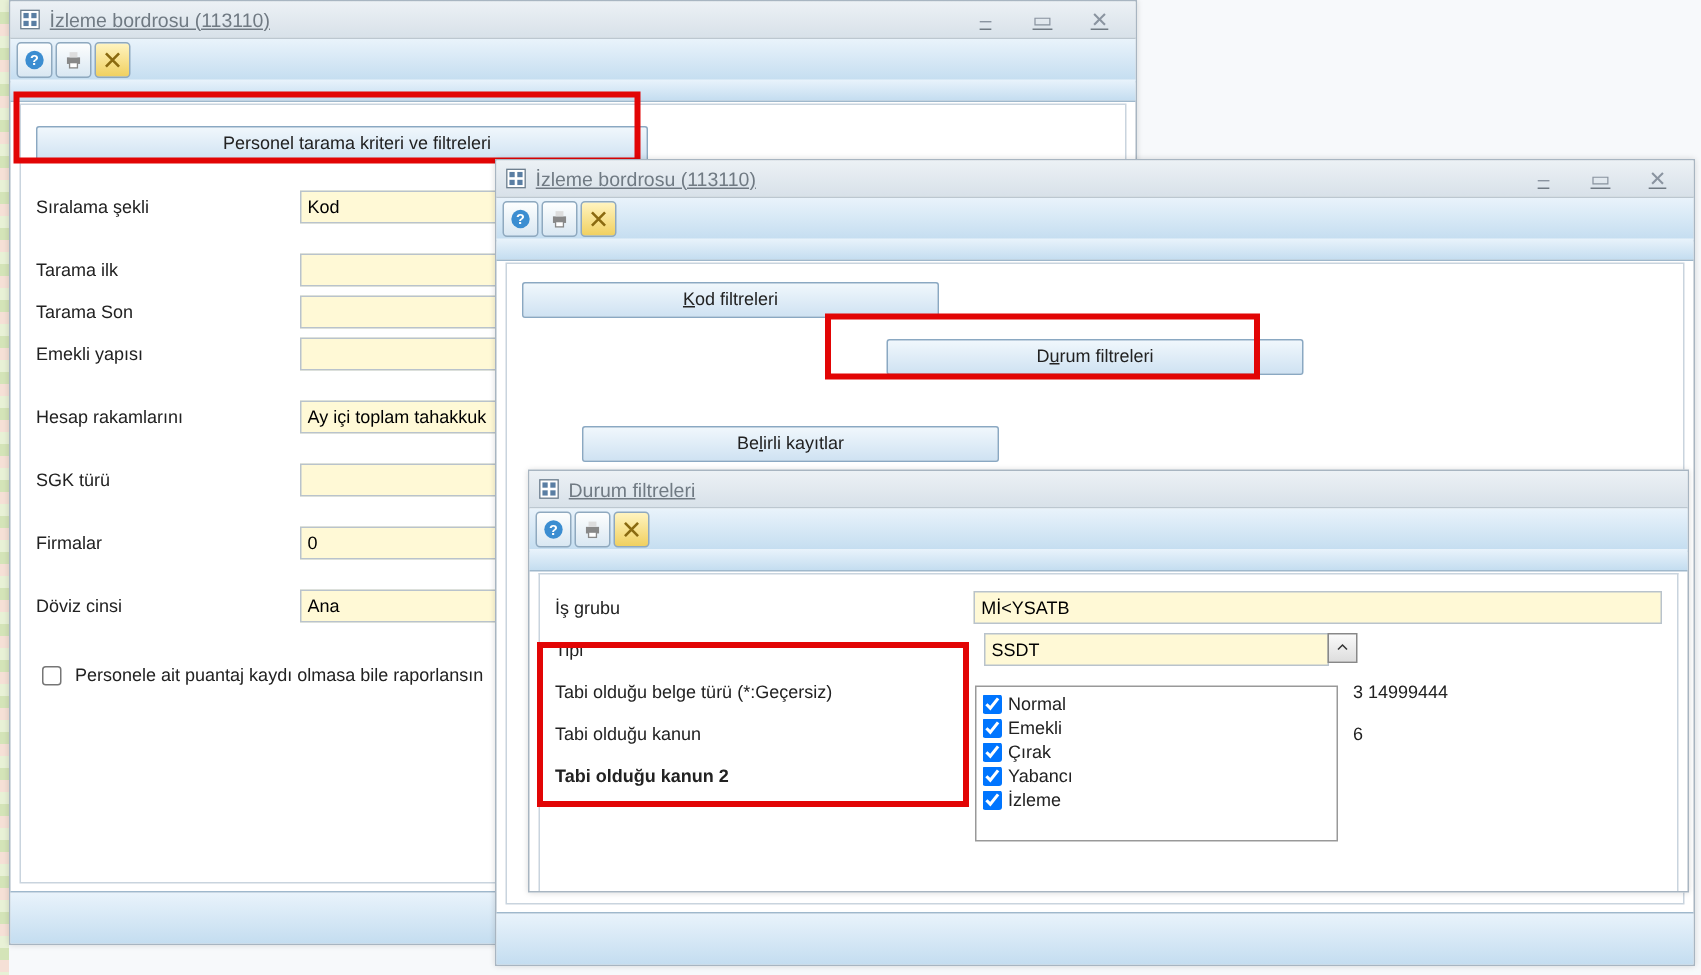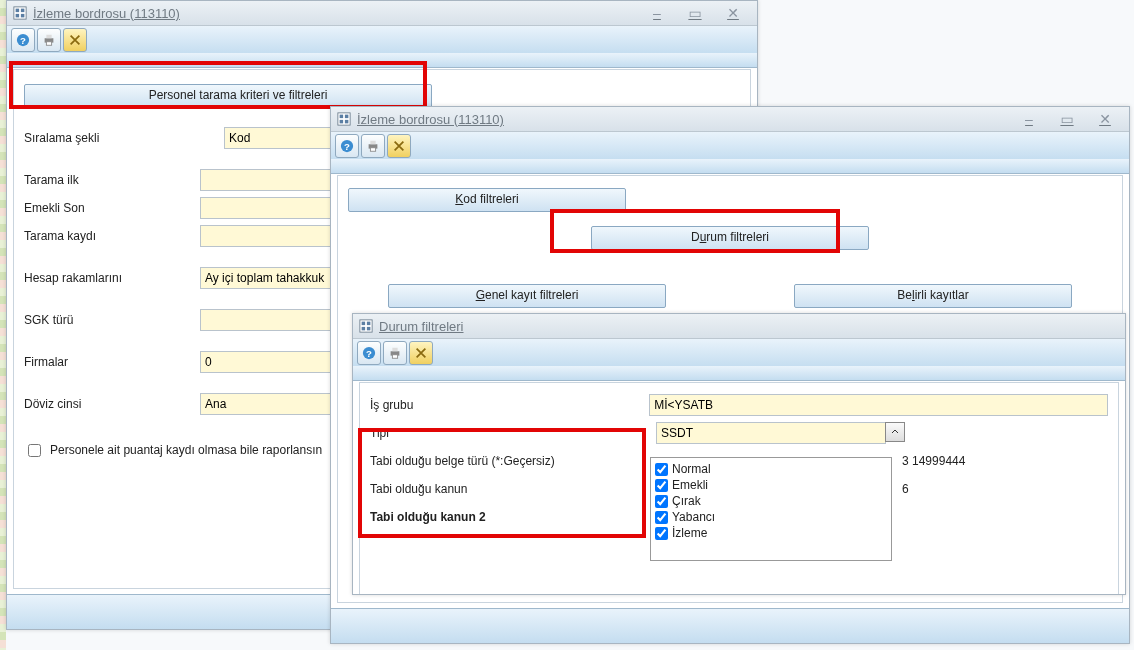--- a/index.html
+++ b/index.html
@@ -95,33 +95,33 @@
   </div>
 
   <div style="position:absolute;left:0;right:0;top:52px;height:14px;background:linear-gradient(var(--light-blue-grad-top),var(--light-blue-grad-bot));border-bottom:1px solid #9fb8cc;"></div>
   <div class="body" style="top:68px;">
 
     <div style="margin:4px 0 18px 0;">
       <span class="wide-btn" style="width:390px;">&nbsp;&nbsp;&nbsp;&nbsp;&nbsp;&nbsp;<span>Personel tarama kriteri ve filtreleri</span></span>
     </div>
     <div class="frow">
         <span class="flabel">Sıralama şekli</span>
-        <input class="finput" style="width: 170px; margin-left: 24px;" value="Kod">
+        <input class="finput" style="width: 170px;" value="Kod">
       </div>
     <div style="height:14px;"></div>
     <div class="frow">
         <span class="flabel">Tarama ilk</span>
         <input class="finput" style="width: 170px;">
       </div>
     <div class="frow">
-        <span class="flabel">Emekli Son</span>
-        <input class="finput" style="width: 170px;">
-      </div>
-    <div class="frow">
-        <span class="flabel">Tarama kaydı</span>
+        <span class="flabel">Tarama Son</span>
+        <input class="finput" style="width: 170px;">
+      </div>
+    <div class="frow">
+        <span class="flabel">Emekli yapısı</span>
         <input class="finput" style="width: 170px;">
       </div>
     <div style="height:14px;"></div>
     <div class="frow">
         <span class="flabel">Hesap rakamlarını</span>
         <input class="finput" style="width: 170px;" value="Ay içi toplam tahakkuk">
       </div>
     <div style="height:14px;"></div>
     <div class="frow">
         <span class="flabel">SGK türü</span>
@@ -189,21 +189,20 @@
   <div style="position:absolute;left:0;right:0;top:52px;height:14px;background:linear-gradient(var(--light-blue-grad-top),var(--light-blue-grad-bot));border-bottom:1px solid #9fb8cc;"></div>
   <div class="body" style="top:68px;">
 
     <div style="display:flex;justify-content:flex-start;margin-top:2px;">
       <span class="wide-btn" style="width:260px;"><span class="u">K</span>od filtreleri</span>
     </div>
     <div style="display:flex;justify-content:center;margin-top:14px;">
       <span class="wide-btn" style="width:260px;">D<span class="u">u</span>rum filtreleri</span>
     </div>
     <div style="display:flex;justify-content:space-between;margin-top:34px;padding:0 40px;">
-      <span class="wide-btn" style="width:260px;"><span class="u">G</span>enel kayıt filtreleri</span>
       <span class="wide-btn" style="width:260px;">Be<span class="u">l</span>irli kayıtlar</span>
     </div>
   </div>
   <div class="status"></div>
 </div>
 
 <div class="hl" style="left:550px;top:209px;width:282px;height:36px;"></div>
 
 <div class="win" style="left:352px;top:313px;width:772px;height:280px;">
   <div class="titlebar">

